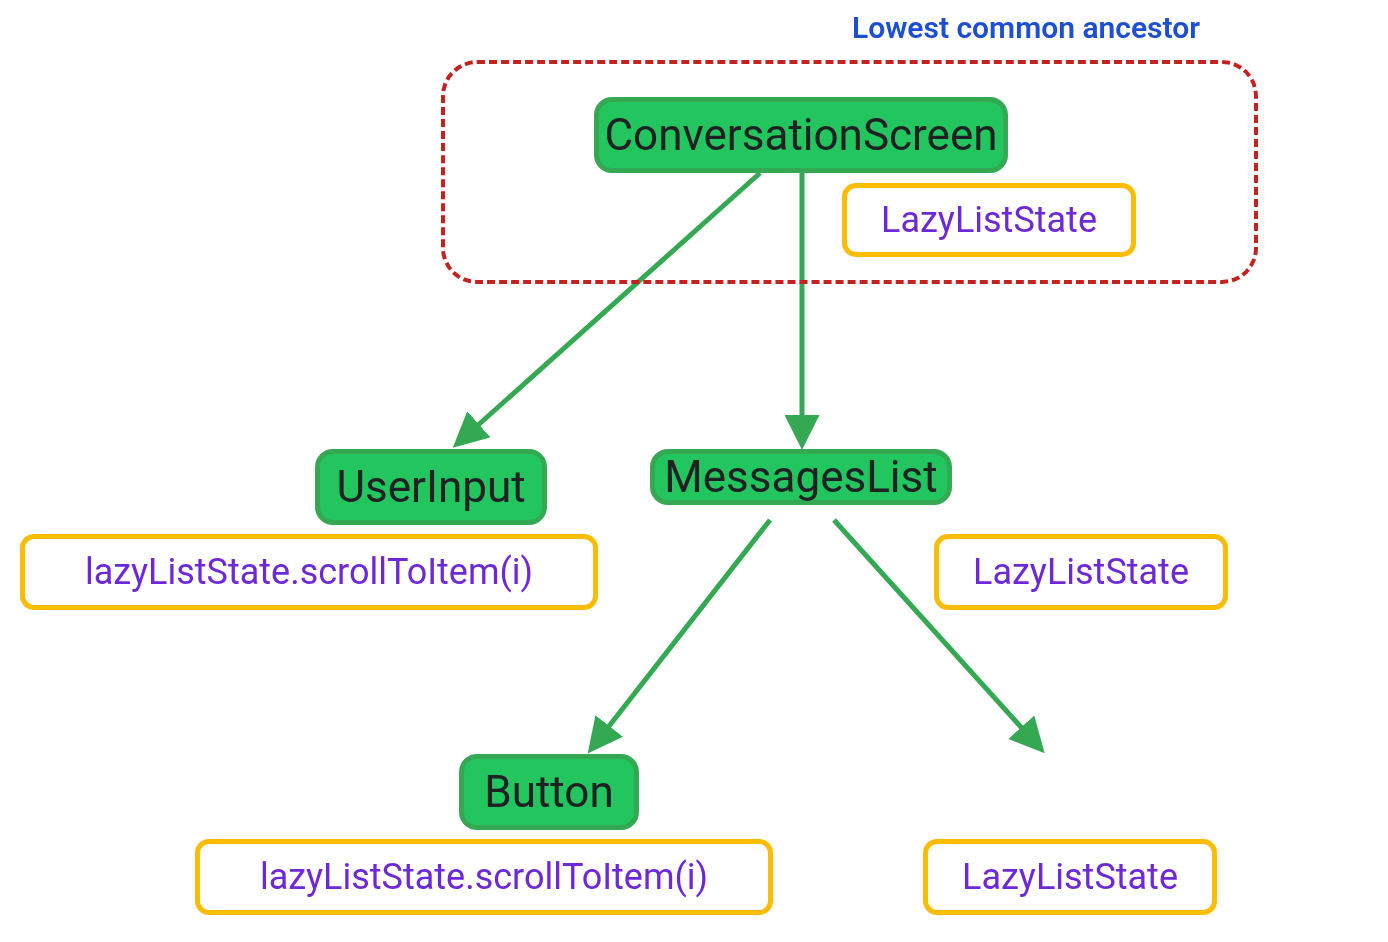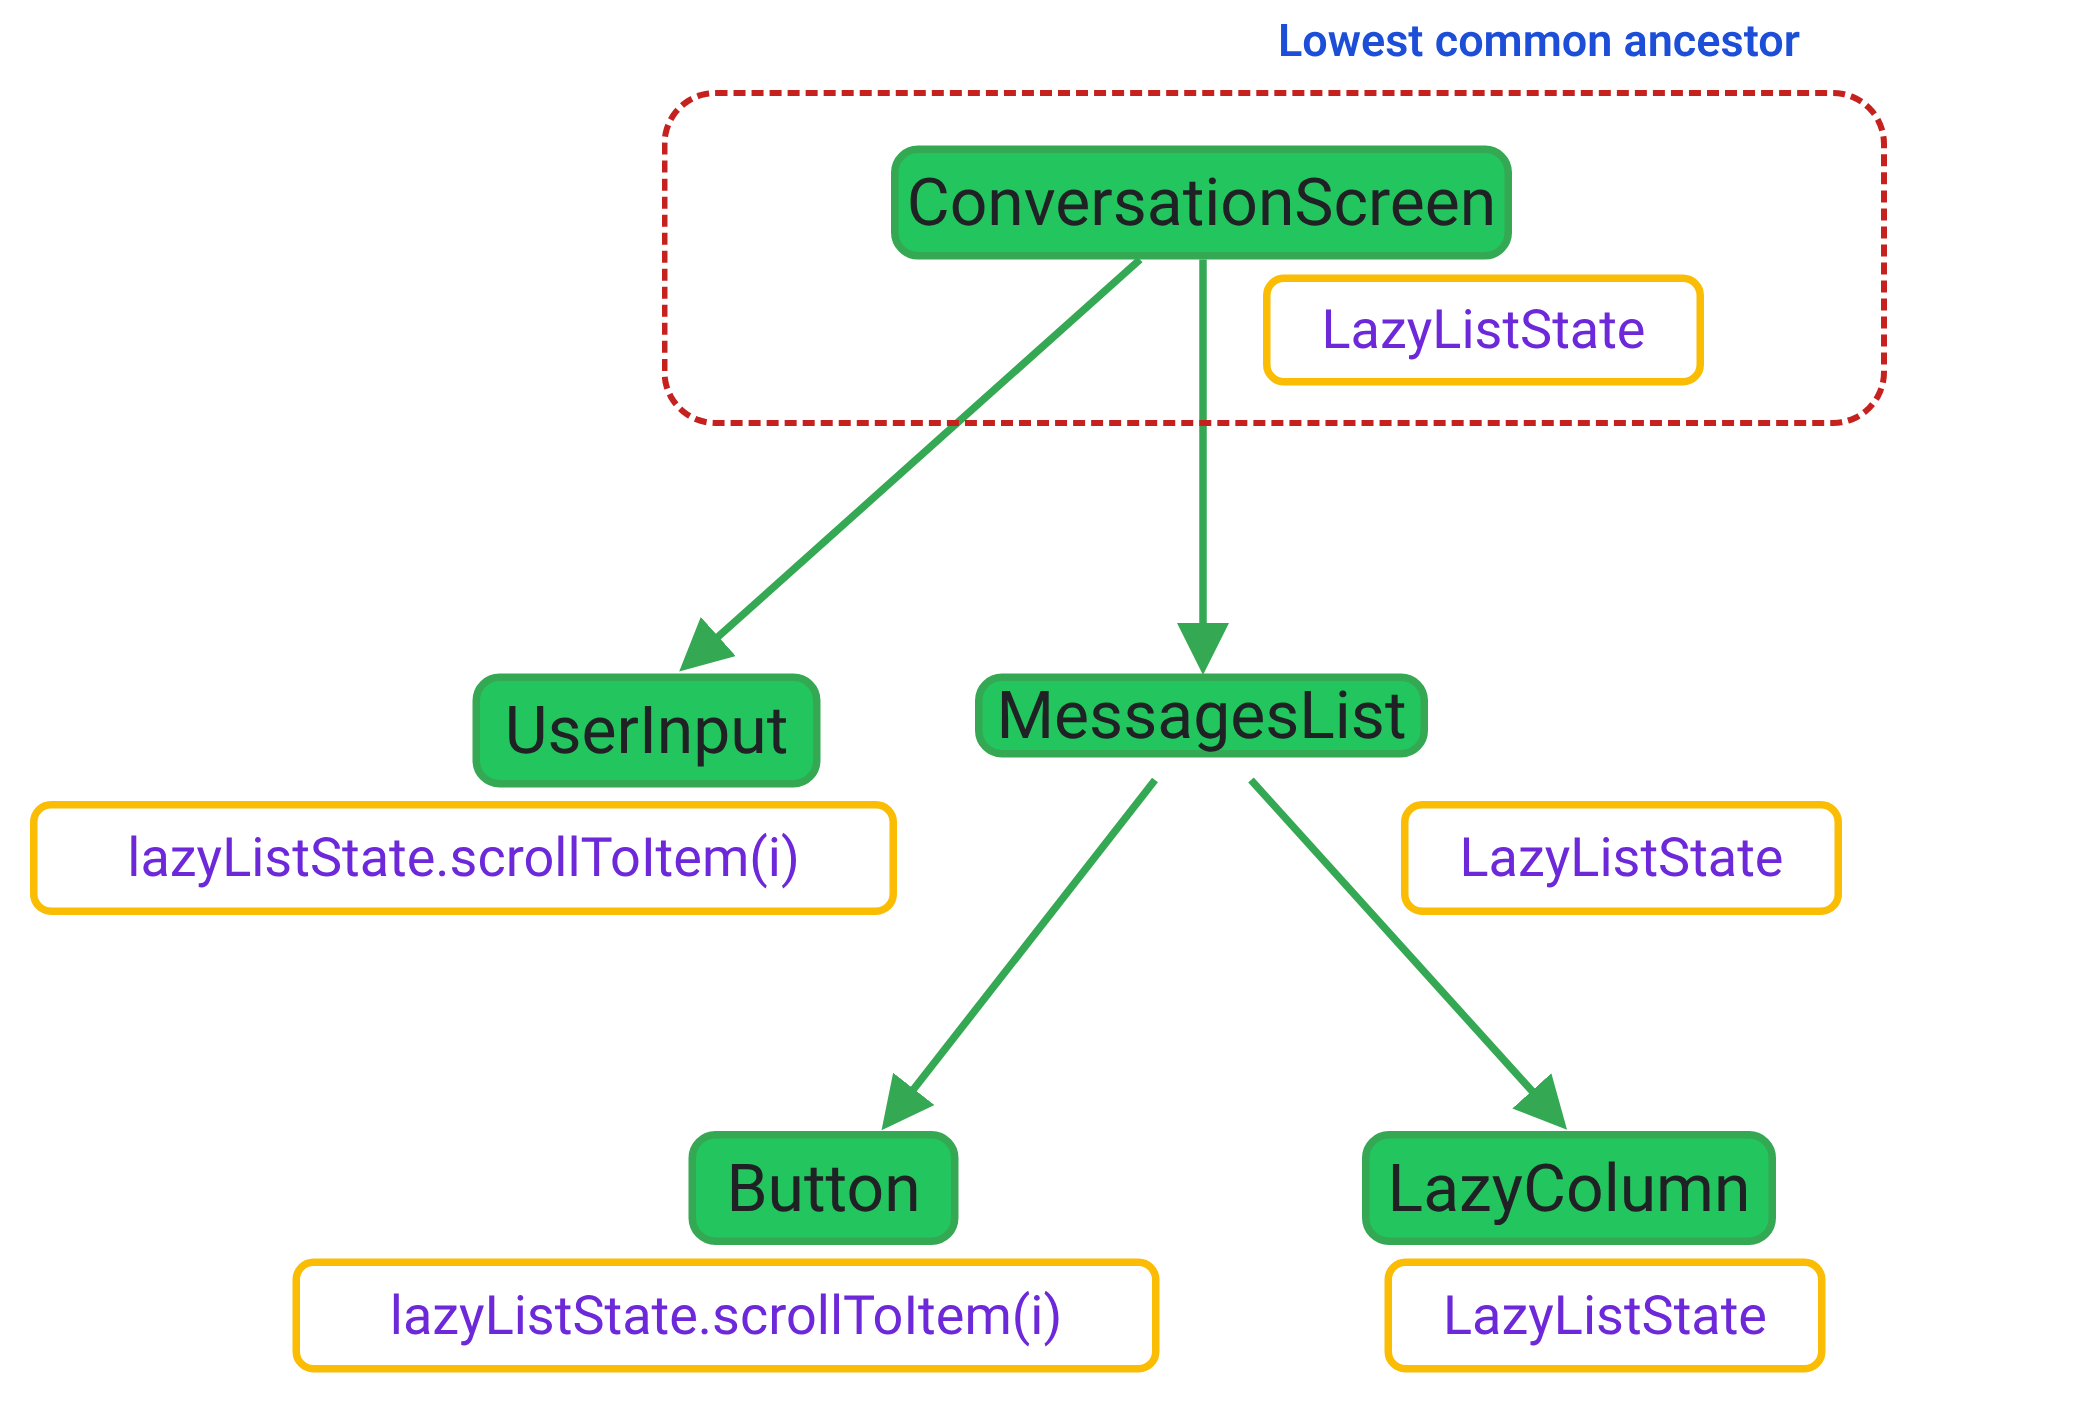--- a/index.html
+++ b/index.html
@@ -92,17 +92,16 @@
   <div class="node-yellow" style="left:20px; top:534px; width:578px; height:76px;">lazyListState.scrollToItem(i)</div>
 
   <div class="node-green" style="left:650px; top:449px; width:302px; height:56px;">MessagesList</div>
 
   <div class="node-yellow" style="left:934px; top:534px; width:294px; height:76px;">LazyListState</div>
 
   <div class="node-green" style="left:459px; top:754px; width:180px; height:76px;">Button</div>
 
   <div class="node-yellow" style="left:195px; top:839px; width:578px; height:76px;">lazyListState.scrollToItem(i)</div>
 
-  <div class="node-green" style="left:908px; top:754px; width:276px; height:76px;">LazyColumn</div>
 
   <div class="node-yellow" style="left:923px; top:839px; width:294px; height:76px;">LazyListState</div>
 
 </div>
 
 </body></html>

